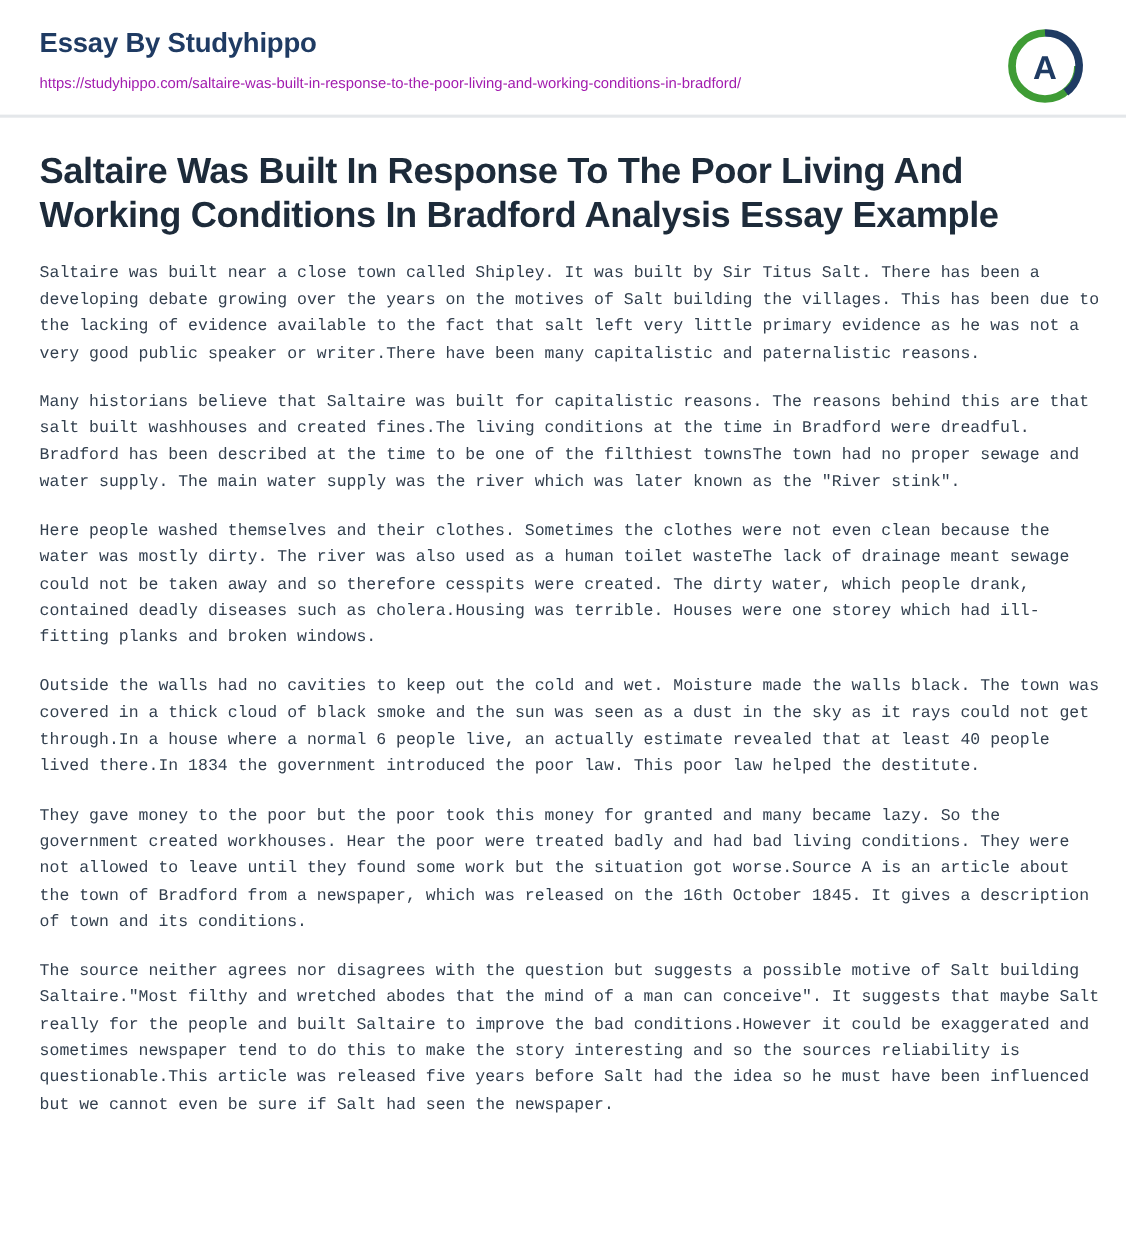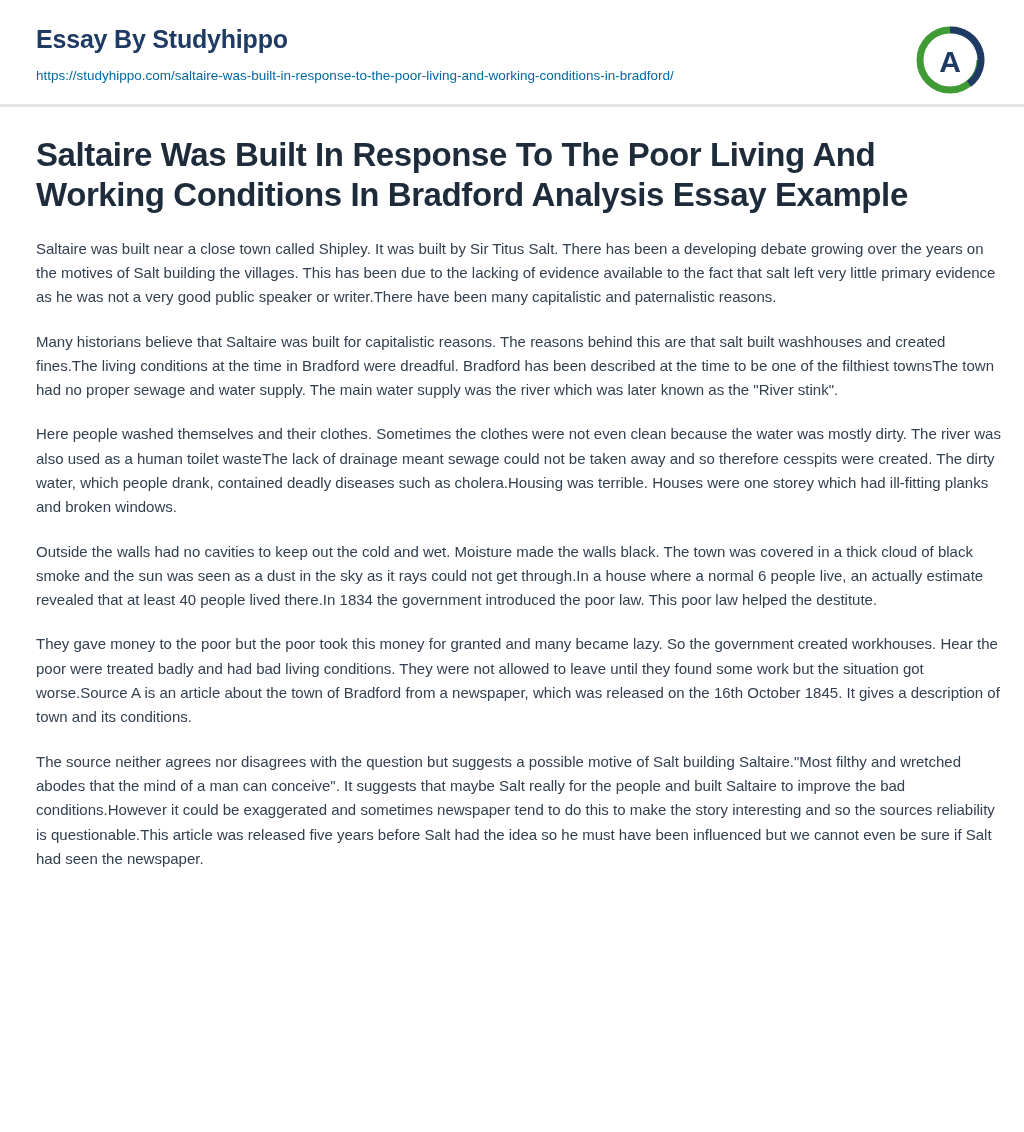--- a/index.html
+++ b/index.html
@@ -29,21 +29,21 @@
   .brand {
     font-size: 25px;
     font-weight: bold;
     color: #1f3b63;
     letter-spacing: -0.2px;
     line-height: 1.1;
     margin: 0 0 12px 0;
   }
   .url {
     font-size: 13.5px;
-    color: #0369a1;
+    color: #a21caf;
     line-height: 1.55;
     max-width: 760px;
     word-break: break-word;
     margin: 0;
   }
   .logo {
     position: absolute;
     right: 36px;
     top: 22px;
     width: 76px;
@@ -65,20 +65,21 @@
     font-weight: bold;
     color: #1d2b3a;
     margin: 0 0 22px 0;
     letter-spacing: -0.4px;
   }
   .para {
     font-size: 15px;
     line-height: 1.62;
     color: #33404f;
     margin: 0 0 20px 0;
+    font-family: Liberation Mono, monospace;
   }
   .para:last-child { margin-bottom: 0; }
 </style>
 </head>
 <body>
 
 <div class="page">
 
   <div class="header">
     <div class="brand">Essay By Studyhippo</div>

